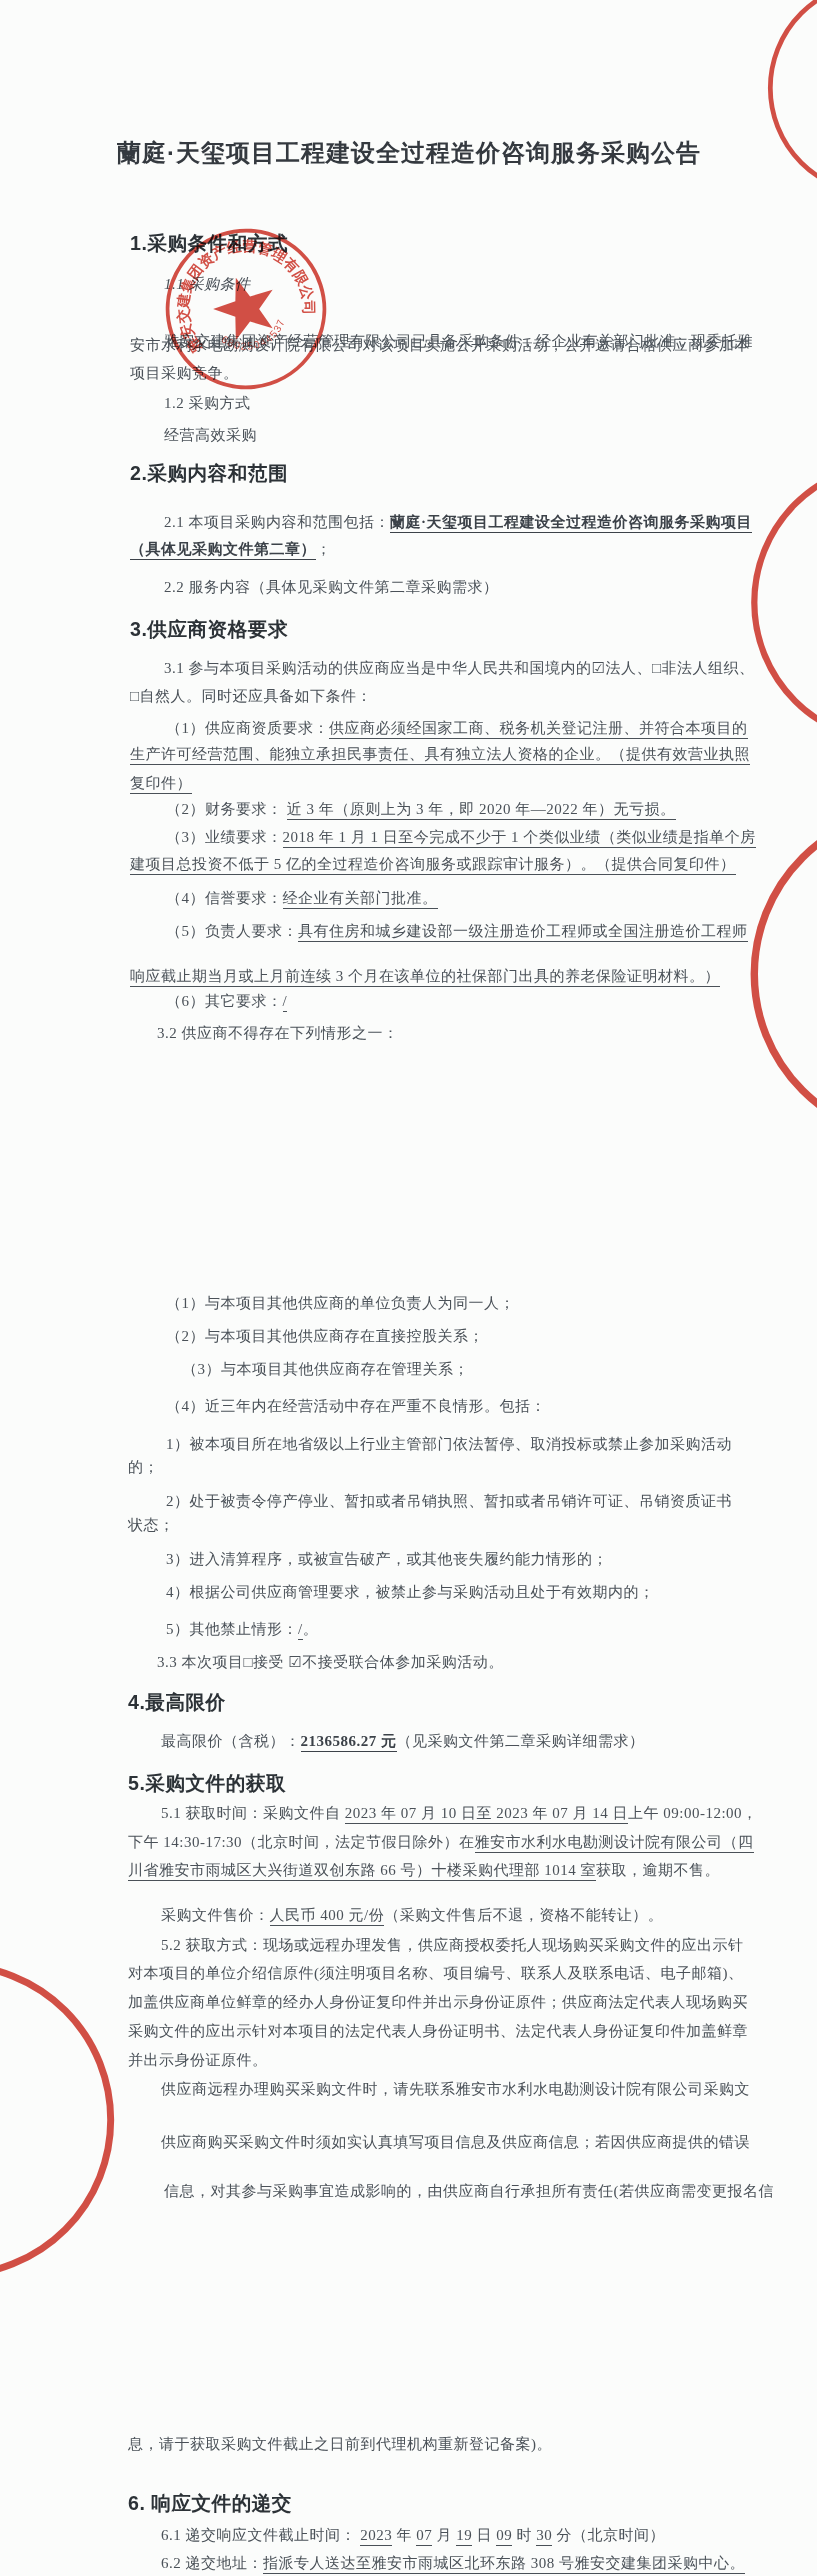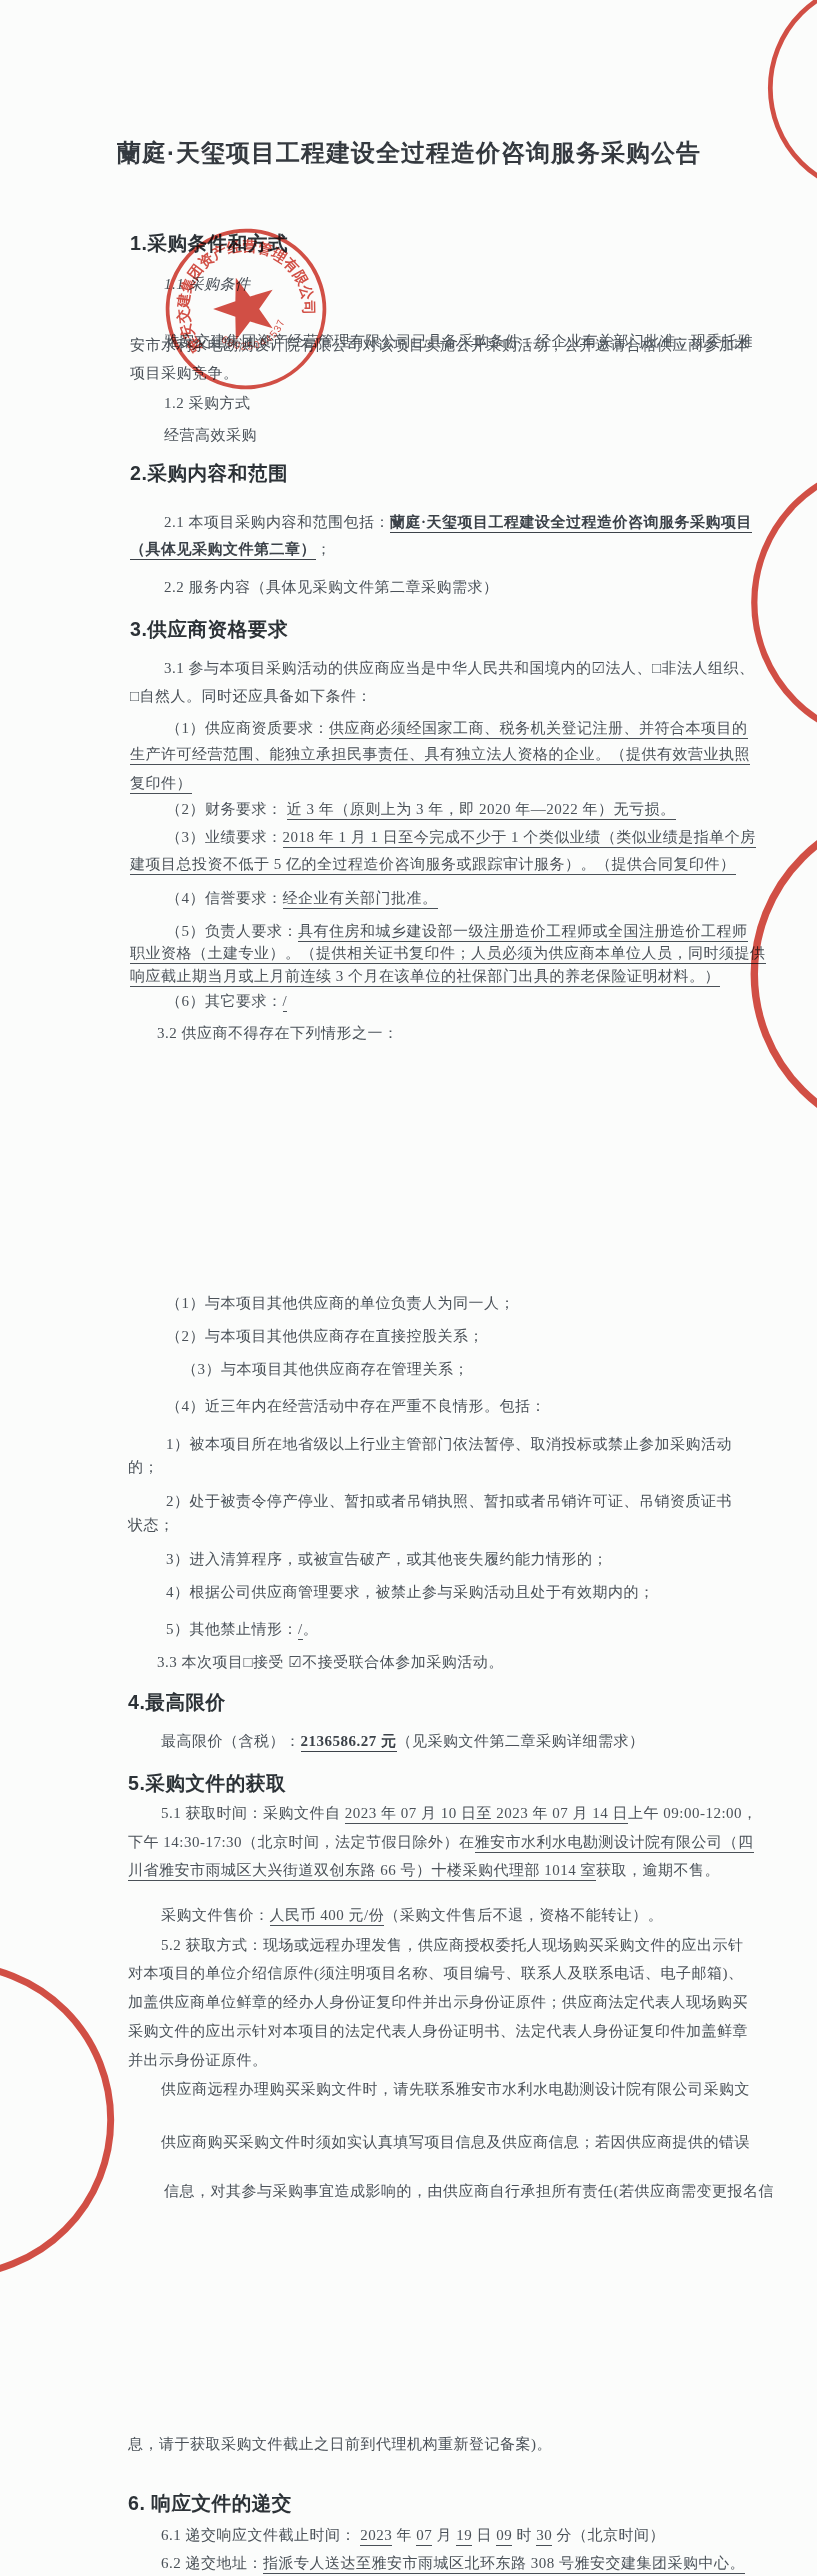--- a/index.html
+++ b/index.html
@@ -57,21 +57,20 @@
     <div class="line" style="top: 659px; left: 164px;"><span>3.1 参与本项目采购活动的供应商应当是中华人民共和国境内的☑法人、□非法人组织、</span></div>
     <div class="line" style="top: 687px; left: 130px;"><span>□自然人。同时还应具备如下条件：</span></div>
     <div class="line" style="top: 719px; left: 166px;"><span>（1）供应商资质要求：</span><span class="u">供应商必须经国家工商、税务机关登记注册、并符合本项目的</span></div>
     <div class="line" style="top: 745px; left: 130px;"><span class="u">生产许可经营范围、能独立承担民事责任、具有独立法人资格的企业。（提供有效营业执照</span></div>
     <div class="line" style="top: 774px; left: 130px;"><span class="u">复印件）</span></div>
     <div class="line" style="top: 800px; left: 166px;"><span>（2）财务要求： </span><span class="u">近 3 年（原则上为 3 年，即 2020 年—2022 年）无亏损。</span></div>
     <div class="line" style="top: 828px; left: 166px;"><span>（3）业绩要求：</span><span class="u">2018 年 1 月 1 日至今完成不少于 1 个类似业绩（类似业绩是指单个房</span></div>
     <div class="line" style="top: 855px; left: 130px;"><span class="u">建项目总投资不低于 5 亿的全过程造价咨询服务或跟踪审计服务）。（提供合同复印件）</span></div>
     <div class="line" style="top: 889px; left: 166px;"><span>（4）信誉要求：</span><span class="u">经企业有关部门批准。</span></div>
     <div class="line" style="top: 922px; left: 166px;"><span>（5）负责人要求：</span><span class="u">具有住房和城乡建设部一级注册造价工程师或全国注册造价工程师</span></div>
-    <div class="line" style="top: 944px; left: 130px;"><span class="u">职业资格（土建专业）。（提供相关证书复印件；人员必须为供应商本单位人员，同时须提供</span></div>
     <div class="line" style="top: 967px; left: 130px;"><span class="u">响应截止期当月或上月前连续 3 个月在该单位的社保部门出具的养老保险证明材料。）</span></div>
     <div class="line" style="top: 992px; left: 166px;"><span>（6）其它要求：</span><span class="u">/</span></div>
     <div class="line" style="top: 1024px; left: 157px;"><span>3.2 供应商不得存在下列情形之一：</span></div>
     <div class="line" style="top: 1294px; left: 166px;"><span>（1）与本项目其他供应商的单位负责人为同一人；</span></div>
     <div class="line" style="top: 1327px; left: 166px;"><span>（2）与本项目其他供应商存在直接控股关系；</span></div>
     <div class="line" style="top: 1360px; left: 182px;"><span>（3）与本项目其他供应商存在管理关系；</span></div>
     <div class="line" style="top: 1397px; left: 166px;"><span>（4）近三年内在经营活动中存在严重不良情形。包括：</span></div>
     <div class="line" style="top: 1435px; left: 166px;"><span>1）被本项目所在地省级以上行业主管部门依法暂停、取消投标或禁止参加采购活动</span></div>
     <div class="line" style="top: 1458px; left: 128px;"><span>的；</span></div>
     <div class="line" style="top: 1492px; left: 166px;"><span>2）处于被责令停产停业、暂扣或者吊销执照、暂扣或者吊销许可证、吊销资质证书</span></div>

